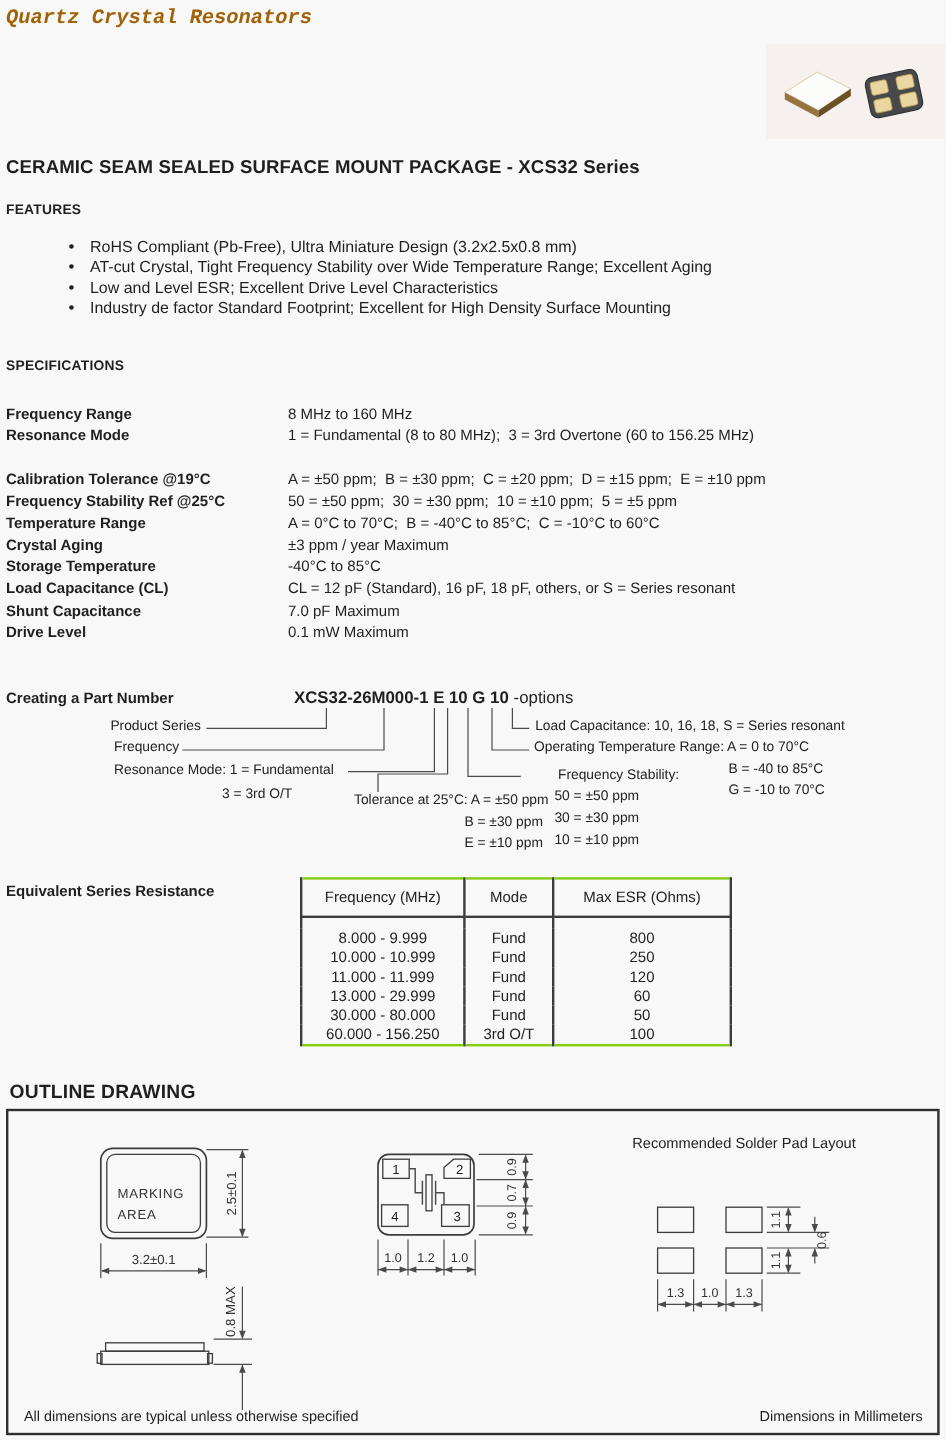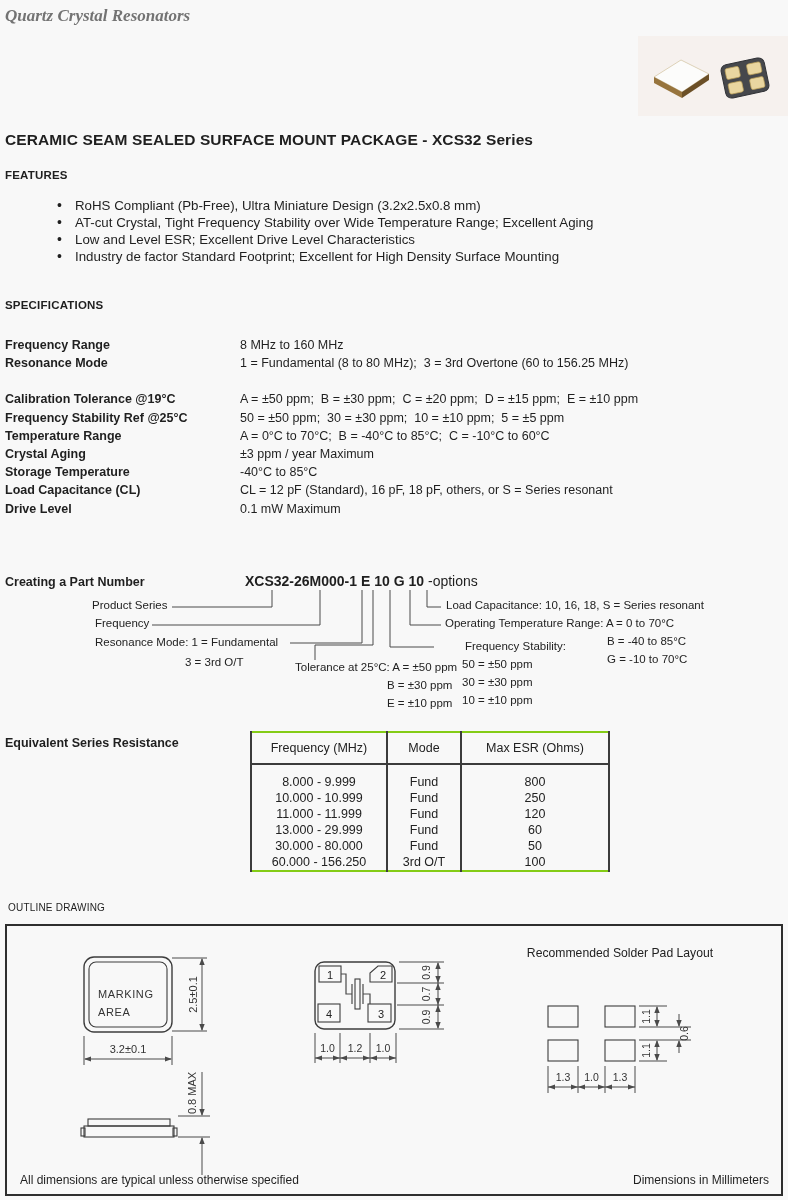--- a/index.html
+++ b/index.html
@@ -1,21 +1,21 @@
 <!DOCTYPE html>
 <html><head>
 <meta charset="utf-8">
 <style>
   html,body{margin:0;padding:0;background:#ffffff;}
   .page{position:relative;width:788px;height:1200px;background:#f8f8f8;
         font-family:"Liberation Sans",sans-serif;color:#1f1f1f;overflow:hidden;
         outline:1px solid #e2e2e2;}
   .abs{position:absolute;}
-  .brand{left:5px;top:6px;font-family:Liberation Serif, serif;
-         font-style:italic;font-weight:bold;font-size:17px;color:#737373;}
+  .brand{left:5px;top:6px;font-family:Liberation Mono, monospace;
+         font-style:italic;font-weight:bold;font-size:17px;color:#a16207;}
   .doc-title{left:5px;top:131px;font-size:15.5px;font-weight:bold;letter-spacing:.1px;}
   .sec-h{left:5px;font-size:11.5px;font-weight:bold;letter-spacing:.2px;}
   .features{left:57px;top:197px;margin:0;padding:0;list-style:none;width:700px;}
   .features li{position:relative;padding-left:18px;line-height:17px;font-size:13.3px;}
   .features li::before{content:"\2022";position:absolute;left:0;top:0;font-size:14px;}
   .specs{left:5px;top:338px;width:778px;}
   .spec-row{display:flex;height:18.2px;align-items:flex-start;}
   .spec-row.gap{margin-top:18px;}
   .spec-label{width:235px;font-size:12.5px;font-weight:bold;flex:none;}
   .spec-value{font-size:12.5px;white-space:pre-wrap;}
@@ -27,21 +27,21 @@
   .co{position:absolute;font-size:11.5px;color:#222;white-space:pre;}
   .esr-heading{left:5px;top:736px;font-size:12.5px;font-weight:bold;}
   .esr-table{left:250px;top:731px;border-collapse:collapse;border:2px solid #84cc16;
              font-size:12.5px;color:#222;}
   .esr-table th,.esr-table td{border-left:2px solid #3c3c3c;border-right:2px solid #3c3c3c;
              text-align:center;padding:0;}
   .esr-table thead th{font-weight:normal;height:30px;border-bottom:2px solid #3c3c3c;}
   .esr-table td{height:16px;line-height:16px;}
   .esr-table tr.spacer td{height:9px;}
   .col-f{width:136px;} .col-m{width:74px;} .col-e{width:148px;}
-  .outline-heading{left:8px;top:902px;font-size:10px;font-weight:normal;letter-spacing:.2px;}
+  .outline-heading{left:8px;top:902px;font-size:16px;font-weight:bold;letter-spacing:.2px;}
   .outline-box{left:5px;top:924px;width:774px;height:268px;border:2px solid #2e2e2e;}
   .ol{fill:none;stroke:#3d3d3d;stroke-width:1.4px;}
   .ol1{fill:none;stroke:#3d3d3d;stroke-width:1.1px;}
   .dim{stroke:#4a4a4a;stroke-width:1px;fill:none;}
   .arw{fill:#4a4a4a;stroke:none;}
   .dtxt{font-size:10.5px;fill:#333;}
   .dtxt11{font-size:11px;fill:#333;}
   .mark{font-size:11px;fill:#333;letter-spacing:.6px;}
   .pin{font-size:11px;fill:#222;}
   .ltxt{font-size:12.2px;fill:#222;}
@@ -106,20 +106,24 @@
         <span class="spec-label">Crystal Aging</span>
         <span class="spec-value">±3 ppm / year Maximum</span>
       </div>
     <div class="spec-row">
         <span class="spec-label">Storage Temperature</span>
         <span class="spec-value">-40°C to 85°C</span>
       </div>
     <div class="spec-row">
         <span class="spec-label">Load Capacitance (CL)</span>
         <span class="spec-value">CL = 12 pF (Standard), 16 pF, 18 pF, others, or S = Series resonant</span>
+      </div>
+    <div class="spec-row">
+        <span class="spec-label">Shunt Capacitance</span>
+        <span class="spec-value">7.0 pF Maximum</span>
       </div>
     <div class="spec-row">
         <span class="spec-label">Drive Level</span>
         <span class="spec-value">0.1 mW Maximum</span>
       </div>
   </div>
 
   <div class="abs pn-heading">Creating a Part Number</div>
   <div class="abs pn-code"><span class="pn-bold">XCS32-26M000-1 E 10 G 10</span><span class="pn-suffix">-options</span></div>
 

